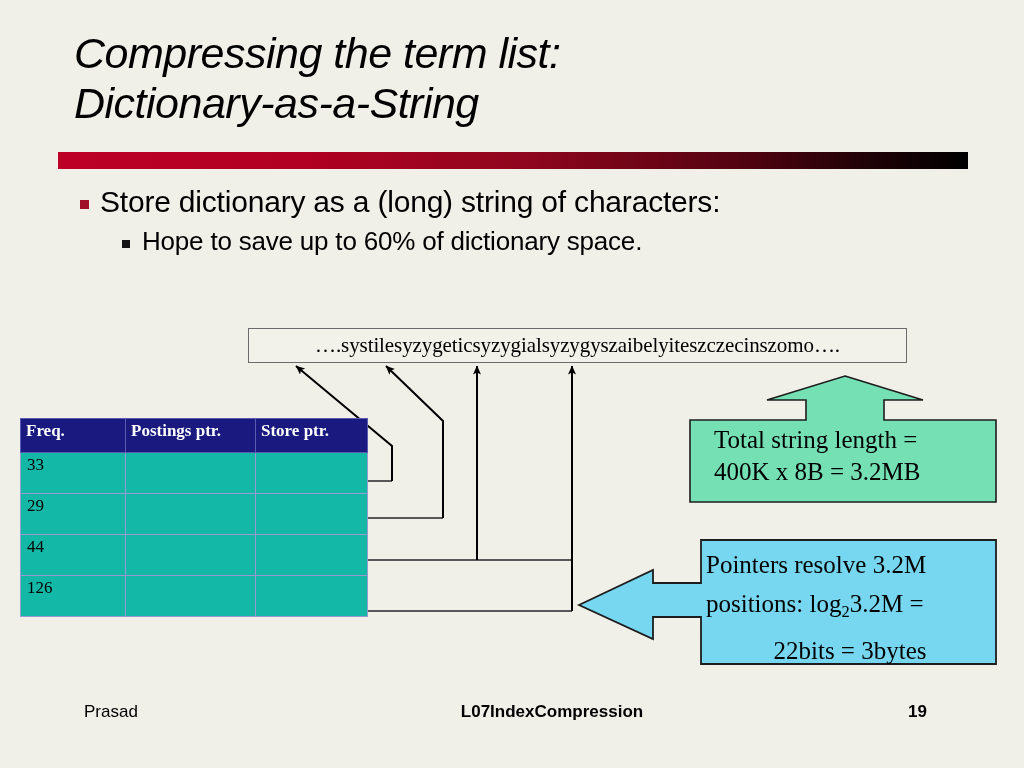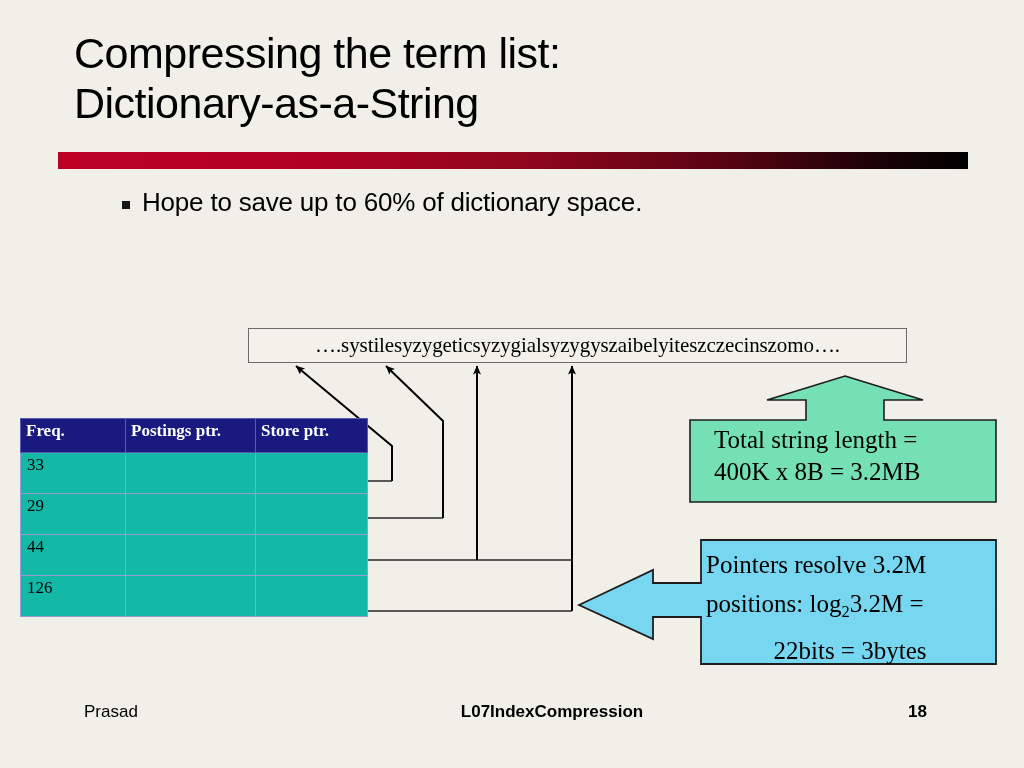--- a/index.html
+++ b/index.html
@@ -31,20 +31,21 @@
     width: 900px;
   }
   .title-line {
     font-family: "Liberation Sans", sans-serif;
     font-size: 43px;
     line-height: 50px;
     color: #000000;
     font-weight: normal;
     letter-spacing: -0.5px;
     white-space: nowrap;
+    font-style: italic;
   }
 
   
   .rule-bar {
     position: absolute;
     left: 58px;
     top: 152px;
     width: 910px;
     height: 17px;
     background: linear-gradient(to right, #bd0026 0%, #b00022 28%, #8e061d 52%, #560311 74%, #1c0206 90%, #000000 100%);
@@ -260,20 +261,24 @@
 <div id="slide">
 
   <div class="title-block">
     <div class="title-line">Compressing the term list:</div>
     <div class="title-line">Dictionary-as-a-String</div>
   </div>
 
   <div class="rule-bar"></div>
 
   <div class="bullets">
+    <div class="b1">
+      <span class="sq"></span>
+      <span>Store dictionary as a (long) string of characters:</span>
+    </div>
     <div class="b2">
       <span class="sq"></span>
       <span>Hope to save up to 60% of dictionary space.</span>
     </div>
   </div>
 
   <div class="string-box">
     <span class="txt">….systilesyzygeticsyzygialsyzygyszaibelyiteszczecinszomo….</span>
   </div>
 
@@ -348,16 +353,16 @@
     <div class="label">
       <span class="l left">Pointers resolve 3.2M</span>
       <span class="l left"><span>positions: log</span><sub>2</sub><span>3.2M =</span></span>
       <span class="l">22bits = 3bytes</span>
     </div>
   </div>
 
   <div class="footer">
     <span class="f-left">Prasad</span>
     <span class="f-center">L07IndexCompression</span>
-    <span class="f-right">18</span>
+    <span class="f-right">19</span>
   </div>
 
 </div>
 
 </body></html>

